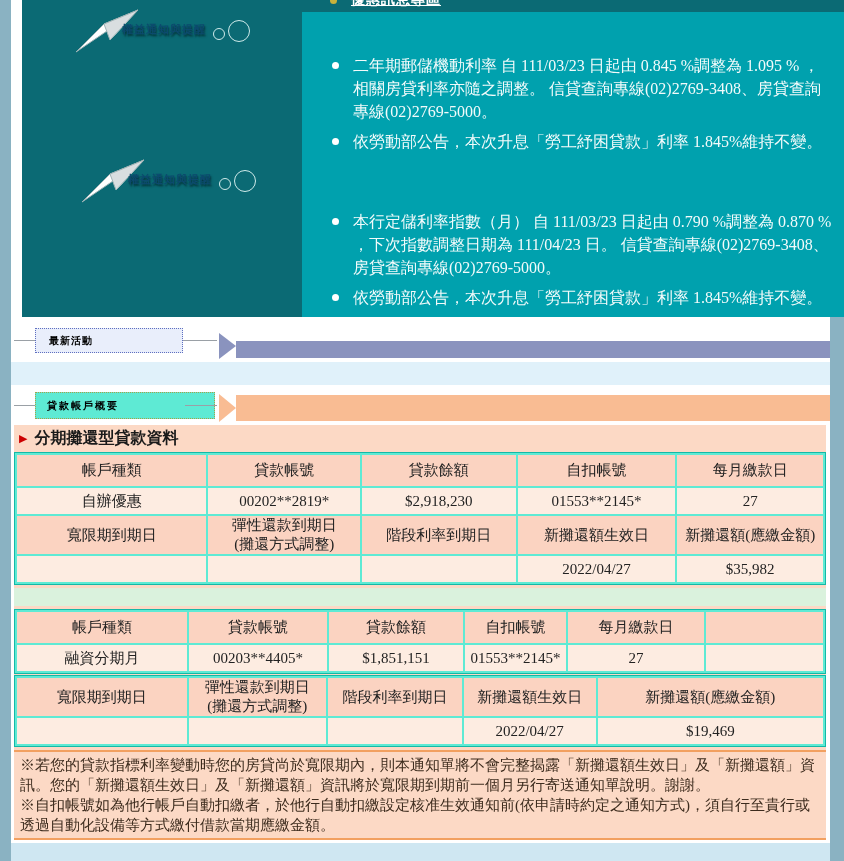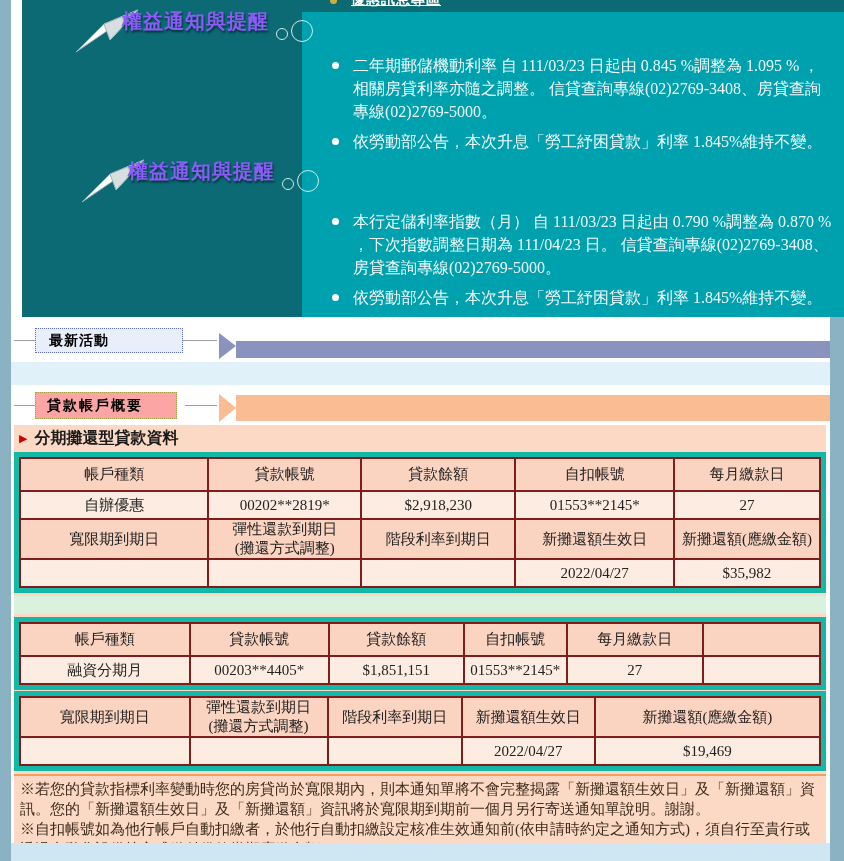--- a/index.html
+++ b/index.html
@@ -16,48 +16,48 @@
   .toplink{position:absolute;left:330px;top:-7px;height:14px;display:flex;align-items:center;}
   .toplink .dot{width:7px;height:7px;border-radius:50%;background:#c8b23c;margin-right:14px;}
   .toplink a{color:#ffffff;font-size:14px;font-weight:bold;text-decoration:underline;letter-spacing:1px;}
 
   .notice-list{position:absolute;left:330px;width:504px;margin:0;padding:0;list-style:none;}
   .notice-list li{position:relative;padding-left:23px;margin-bottom:7px;color:#f2fbfb;
                   font-size:16px;line-height:23px;}
   .notice-list li .bdot{position:absolute;left:2px;top:8px;width:7px;height:7px;border-radius:50%;background:#ffffff;}
 
   .badge{position:absolute;display:flex;align-items:flex-start;}
-  .badge .label{color:#8b5cf6;font-weight:bold;font-size:20px;letter-spacing:1px;
-                margin-left:-20px;text-shadow:1px 2px 2px #03343a;}
+  .badge .label{color:#0c4a6e;font-weight:bold;font-size:11px;letter-spacing:1px;
+                margin-left:-20px;margin-top:14px;text-shadow:1px 2px 2px #03343a;}
   .badge .c1{display:inline-block;width:10px;height:10px;border:1px solid #cfeaea;border-radius:50%;
              margin:20px 0 0 7px;}
   .badge .c2{display:inline-block;width:20px;height:20px;border:1px solid #cfeaea;border-radius:50%;
              margin:12px 0 0 3px;}
 
   
   .hline{position:absolute;height:0;border-top:1px solid #9aa0a6;}
-  .tab{position:absolute;box-sizing:border-box;font-weight:bold;font-size:14px;color:#000;
+  .tab{position:absolute;box-sizing:border-box;font-weight:bold;font-size:10px;color:#000;
        display:flex;align-items:center;}
   .tab1{left:35px;top:328px;width:148px;height:25px;background:#e9eefb;border:1px dotted #5f6fc0;
         padding-left:13px;letter-spacing:1px;}
-  .tab2{left:35px;top:392px;width:142px;height:27px;background:#fca5a5;border:1px dotted #a5a048;
+  .tab2{left:35px;top:392px;width:180px;height:27px;background:#5eead4;border:1px dotted #a5a048;
         padding-left:11px;letter-spacing:2px;}
   .arrow{position:absolute;width:0;height:0;}
   .arrow1{left:219px;top:333px;border-left:17px solid #8a93be;border-top:13px solid transparent;border-bottom:13px solid transparent;}
   .arrow2{left:219px;top:394px;border-left:17px solid #f9bc93;border-top:14px solid transparent;border-bottom:14px solid transparent;}
   .bar1{position:absolute;left:236px;top:341px;width:594px;height:17px;background:#8a93be;}
   .bar2{position:absolute;left:236px;top:395px;width:594px;height:26px;background:#f9bc93;}
   .blue-band{position:absolute;left:11px;top:362px;width:819px;height:23px;background:#e0f1fa;}
 
   
   .section{position:absolute;left:14px;top:425px;width:812px;background:#fcd9c5;}
   .sec-title{height:27px;display:flex;align-items:center;font-size:16px;font-weight:bold;color:#1a1a1a;}
   .sec-title .tri{color:#cc0000;font-size:11px;margin:0 7px 0 5px;}
-  table.ltable{border-collapse:separate;border-spacing:2px;background:#7f1d1d;
-               border:5px solid #14b8a6;table-layout:fixed;}
+  table.ltable{border-collapse:separate;border-spacing:2px;background:#5eead4;
+               border:1px solid #14b8a6;table-layout:fixed;}
   table.ltable td{font-size:15px;color:#222;text-align:center;overflow:hidden;padding:0;}
   tr.hdr td{background:#fbd3c1;height:31px;}
   tr.hdr2 td{background:#fbd3c1;height:38px;line-height:19px;}
   tr.dat td{background:#fdece1;height:26px;}
   td.num{text-align:right;padding-right:9px;}
   .green-band{height:18px;margin-top:3px;background:#daf2dd;}
   .notes{margin-top:3px;border-top:2px solid #f2a060;border-bottom:2px solid #f2a060;
          padding:3px 6px;color:#3d2c1e;font-size:15px;line-height:20px;}
   .notes p{margin:0;}
 </style>

